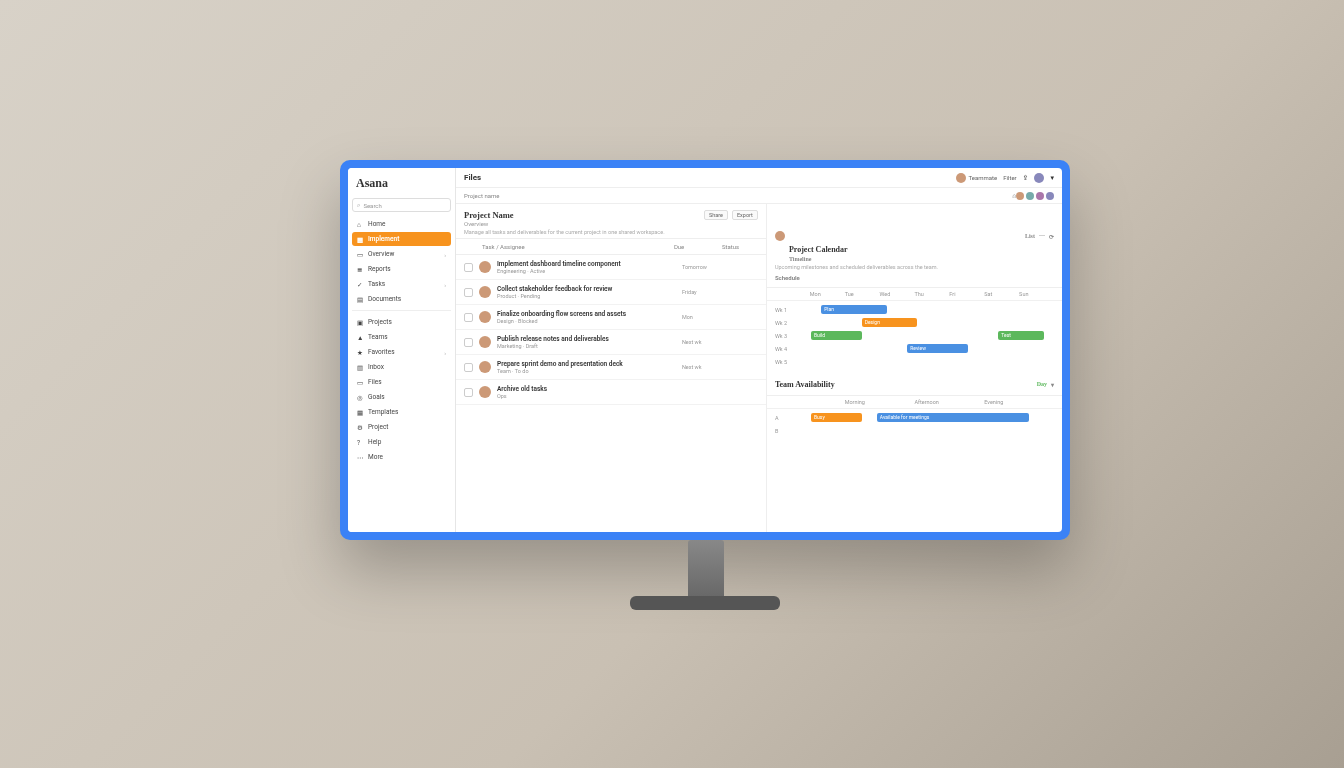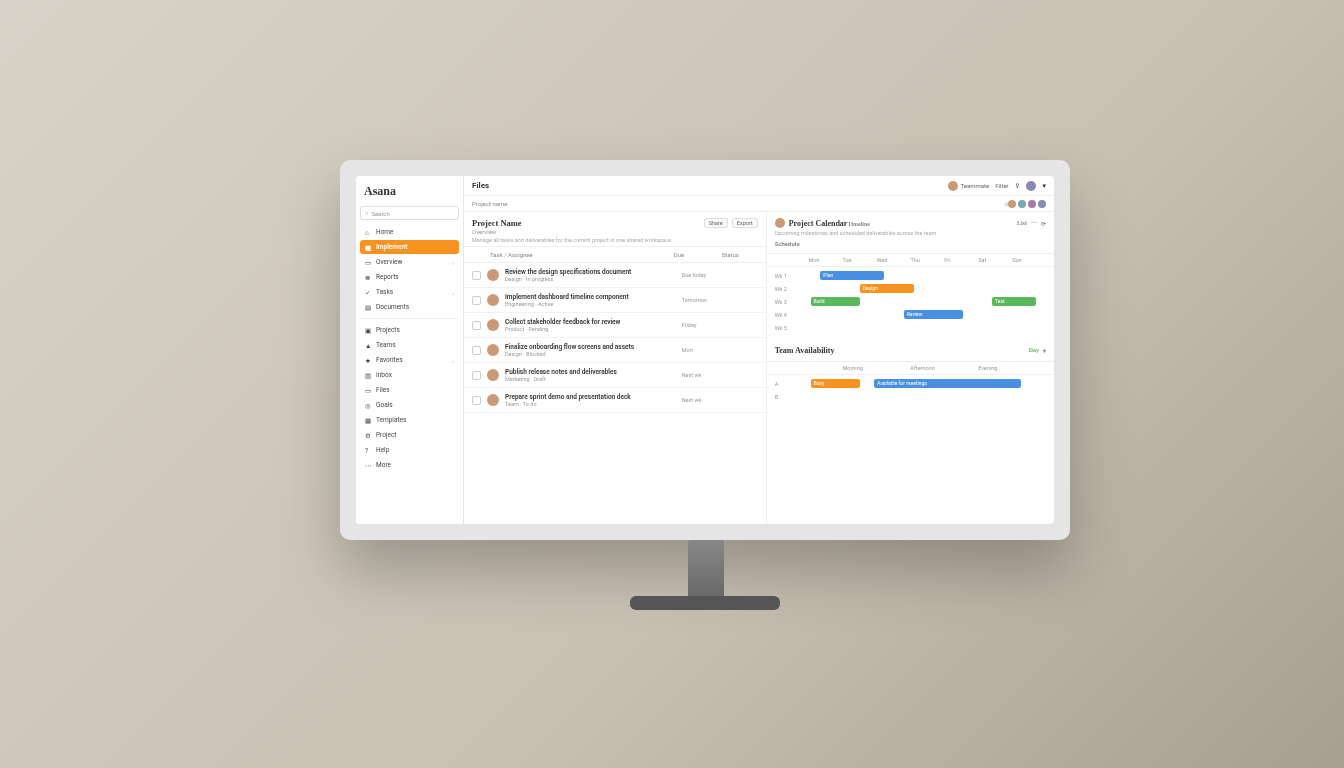--- a/index.html
+++ b/index.html
@@ -6,22 +6,22 @@
   body {
     font-family: -apple-system, "Segoe UI", Roboto, sans-serif;
     background: linear-gradient(135deg, #d8d2c8 0%, #c9c0b3 60%, #a89f92 100%);
     width: 1344px; height: 768px; overflow: hidden;
     position: relative;
   }
   
   .monitor {
     position: absolute; left: 340px; top: 160px;
     width: 730px; height: 380px;
-    background: #e5e5e5; border-radius: 10px;
-    padding: 16px;
+    background: #3b82f6; border-radius: 10px;
+    padding: 8px;
     box-shadow: 0 30px 60px rgba(0,0,0,.25);
   }
   .screen {
     width: 100%; height: 100%;
     background: #fff; border-radius: 4px;
     display: flex; font-size: 7px; color: #333;
     overflow: hidden;
   }
   
   .sidebar {
@@ -234,30 +234,20 @@
             <div class="c1"></div>
             <div class="c2">Task / Assignee</div>
             <div class="c3">Due</div>
             <div class="c4">Status</div>
           </div>
           <div id="task-list">
               <div class="task">
                 <span class="chk"></span>
                 <span class="av"></span>
                 <span class="txt">
-                  <div class="ttl">Review the design specifications document</div>
-                  <div class="tsub">Design · In progress</div>
-                </span>
-                <span class="meta">Due today</span>
-                <span class="meta2"></span>
-              </div>
-              <div class="task">
-                <span class="chk"></span>
-                <span class="av"></span>
-                <span class="txt">
                   <div class="ttl">Implement dashboard timeline component</div>
                   <div class="tsub">Engineering · Active</div>
                 </span>
                 <span class="meta">Tomorrow</span>
                 <span class="meta2"></span>
               </div>
               <div class="task">
                 <span class="chk"></span>
                 <span class="av"></span>
                 <span class="txt">
@@ -288,30 +278,40 @@
                 <span class="meta2"></span>
               </div>
               <div class="task">
                 <span class="chk"></span>
                 <span class="av"></span>
                 <span class="txt">
                   <div class="ttl">Prepare sprint demo and presentation deck</div>
                   <div class="tsub">Team · To do</div>
                 </span>
                 <span class="meta">Next wk</span>
+                <span class="meta2"></span>
+              </div>
+              <div class="task">
+                <span class="chk"></span>
+                <span class="av"></span>
+                <span class="txt">
+                  <div class="ttl">Archive old tasks</div>
+                  <div class="tsub">Ops</div>
+                </span>
+                <span class="meta"></span>
                 <span class="meta2"></span>
               </div>
             </div>
         </div>
 
         <div class="right">
           <div class="rpanel">
             <div class="rh">
               <span class="av"></span>
-              <span style="display:flex;flex-direction:row;">
+              <span style="display:flex;flex-direction:column;margin-top:35px;">
                 <span>Project Calendar</span>
                 <span class="rsub">Timeline</span>
               </span>
               <span class="tools">
                 <span>List</span>
                 <span>···</span>
                 <span>⟳</span>
               </span>
             </div>
             <div class="rdesc">Upcoming milestones and scheduled deliverables across the team.</div>

